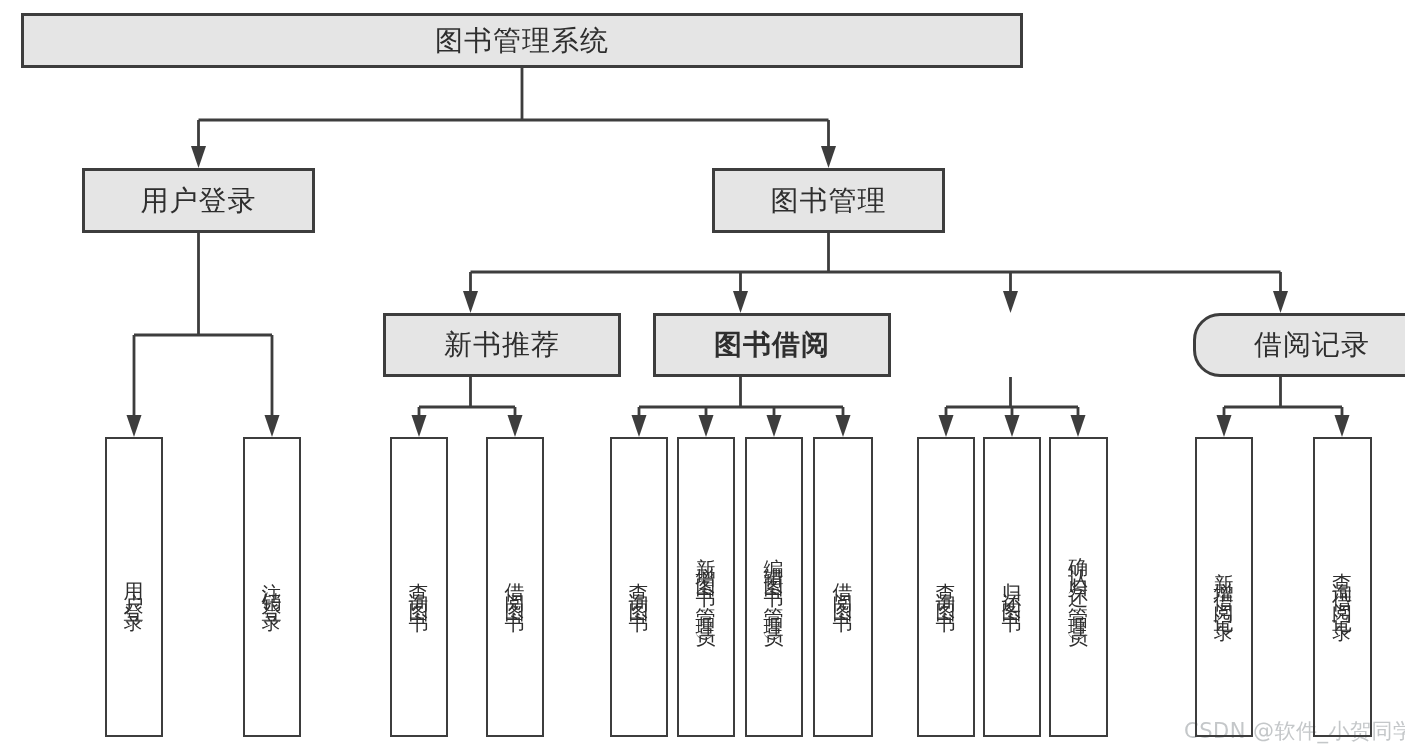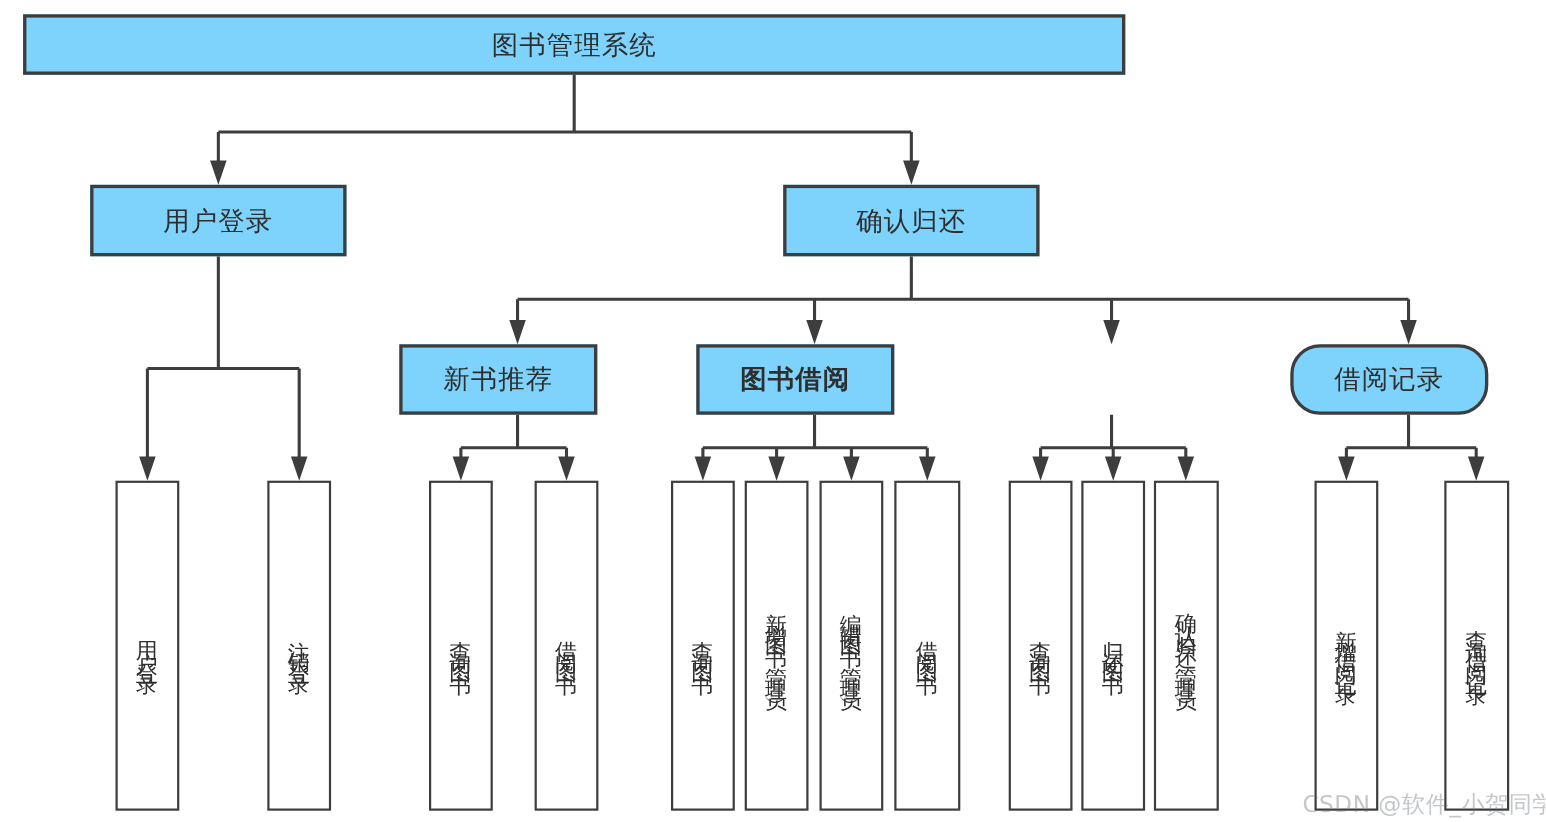--- a/index.html
+++ b/index.html
@@ -13,42 +13,42 @@
     position:relative;
     width:1405px;height:747px;
     background:var(--bg);
     overflow:hidden;
     font-family:"DejaVu Sans","Liberation Sans",sans-serif;
     color:var(--text);
   }
   .wires{position:absolute;left:0;top:0;z-index:1;}
   .node{
     position:absolute;box-sizing:border-box;z-index:2;
-    background:#7dd3fc;border:3px solid var(--line);
+    background:#e5e5e5;border:3px solid var(--line);
     display:flex;align-items:center;justify-content:center;
-    font-size:24px;letter-spacing:1px;white-space:nowrap;
+    font-size:28px;letter-spacing:1px;white-space:nowrap;
   }
   .leaf{
     position:absolute;box-sizing:border-box;z-index:2;
     background:#fff;border:2.5px solid var(--line);
     display:flex;align-items:center;justify-content:center;
   }
   .leaf .vt{
     writing-mode:vertical-rl;
     text-orientation:mixed;
     font-size:20px;
     letter-spacing:10px;
     line-height:1;
     color:var(--text);
   }
   
   .n-root{left:21px;top:13px;width:1002px;height:55px;}
   .n-l2a{left:82px;top:168px;width:233px;height:65px;}
   .n-l2b{left:712px;top:168px;width:233px;height:65px;}
-  .n-l3{top:313px;height:64px;width:180px;}
+  .n-l3{top:313px;height:64px;width:238px;margin-left:20px;}
   .n-l3a{left:363px;} .n-l3b{left:633px;font-weight:bold;} .n-l3c{left:903px;} .n-l3d{left:1173px;border-radius:27px;}
   .lf{top:437px;height:300px;width:58px;}
   .lf-a1{left:105px;} .lf-a2{left:243px;}
   .lf-b1{left:390px;} .lf-b2{left:486px;}
   .lf-c1{left:610px;} .lf-c2{left:677px;} .lf-c3{left:745px;} .lf-c4{left:813px;width:60px;}
   .lf-d1{left:917px;} .lf-d2{left:983px;} .lf-d3{left:1049px;width:59px;}
   .lf-e1{left:1195px;} .lf-e2{left:1313px;width:59px;}
   .watermark{
     position:absolute;left:1184px;top:717px;z-index:5;
     font-size:21px;letter-spacing:0.5px;white-space:nowrap;
@@ -97,21 +97,21 @@
       <polygon points="1004.5,415 1019.5,415 1012,437"></polygon>
       <polygon points="1070.5,415 1085.5,415 1078,437"></polygon>
       <polygon points="1216.5,415 1231.5,415 1224,437"></polygon>
       <polygon points="1334.5,415 1349.5,415 1342,437"></polygon>
     </g>
   </svg>
 
   <div class="node n-root">图书管理系统</div>
 
   <div class="node n-l2a">用户登录</div>
-  <div class="node n-l2b">确认归还</div>
+  <div class="node n-l2b">图书管理</div>
 
   <div class="node n-l3 n-l3a">新书推荐</div>
   <div class="node n-l3 n-l3b">图书借阅</div>
   <div class="node n-l3 n-l3d">借阅记录</div>
 
   <div class="leaf lf lf-a1">
     <span class="vt">用户登录</span>
   </div>
   <div class="leaf lf lf-a2">
     <span class="vt">注销登录</span>

